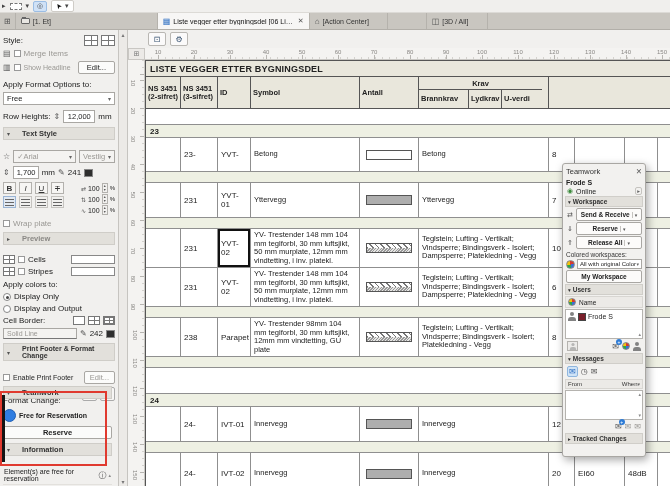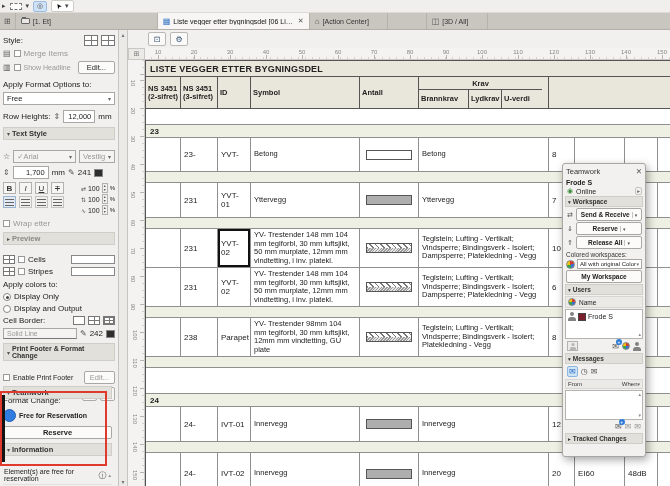--- a/index.html
+++ b/index.html
@@ -20,21 +20,21 @@
 .tab{display:flex;align-items:center;gap:3px;padding:0 5px;font-size:7px;color:#333;border-right:1px solid #b5b2ac;white-space:nowrap;overflow:hidden}
 .tab.active{background:#f7f6f5;color:#111}
 .tabico{font-size:8px;color:#555}
 .tabico.blue{color:#2e6fc2}
 .folder{width:9px;height:6px;border:1px solid #666;border-radius:1px;position:relative;background:#e8e6e2}
 .folder::before{content:"";position:absolute;left:0;top:-2px;width:4px;height:2px;background:#666}
 .tclose{font-size:7px;color:#555;margin-left:2px}
 
 #leftpanel{left:0;top:30px;width:119px;height:456px;background:#f1f0ee;border-right:1px solid #c6c4c0;padding:2px 3px;font-size:8px;overflow:hidden}
 .prow{display:flex;align-items:center;gap:3px;margin:3px 0}
-.sec{background:#e2e0db;border:1px solid #cfcdc8;padding:1px 3px;display:flex;gap:2px;align-items:center;font-weight:bold;font-size:7.5px;margin:4px 0 10px 0;color:#333}
+.sec{background:#e2e0db;border:1px solid #cfcdc8;padding:1px 3px;display:flex;gap:12px;align-items:center;font-weight:bold;font-size:7.5px;margin:4px 0 10px 0;color:#333}
 .sec .chev{font-size:6px;color:#555;font-weight:normal}
 .cb{width:7px;height:7px;border:1px solid #999;background:#fff;flex:none}
 .btn{border:1px solid #a9a7a3;background:#fbfbfa;border-radius:2px;padding:1px 8px;text-align:center;font-size:7.5px}
 .btn.dis{color:#9a9894}
 .inp{border:1px solid #a9a7a3;background:#fff;padding:1px 3px;font-size:7.5px}
 .dd{border:1px solid #a9a7a3;background:#fff;display:flex;justify-content:space-between;align-items:center;padding:1px 3px;font-size:7.5px;gap:2px}
 .dd .dda{font-size:6px;color:#666}
 .dd.dis{color:#9a9894;background:#f4f3f1}
 .radio{width:8px;height:8px;border:1px solid #888;border-radius:50%;background:#fff;flex:none;position:relative}
 .radio.on::after{content:"";position:absolute;left:2px;top:2px;width:3px;height:3px;background:#444;border-radius:50%}
@@ -186,41 +186,41 @@
     <div class="prow" style="margin-top:6px">
       <span>Apply Format Options to:</span>
     </div>
     <div class="dd">
       <span>Free</span>
       <span class="dda">▾</span>
     </div>
     <div class="prow" style="margin-top:5px">
       <span>Row Heights:</span>
       <span class="pico">⇕</span>
-      <span class="inp" style="width:32px;text-align:right">12,000</span>
+      <span class="inp" style="width:32px;text-align:center">12,000</span>
       <span>mm</span>
     </div>
     <div class="sec">
       <span class="chev">▾</span>
       <span>Text Style</span>
     </div>
     <div class="prow">
       <span class="pico">☆</span>
       <span class="dd dis" style="flex:1;min-width:0">
         <span style="overflow:hidden">✓Arial</span>
         <span class="dda">▾</span>
       </span>
       <span class="dd dis" style="width:36px">
         <span style="overflow:hidden">Vestlig</span>
         <span class="dda">▾</span>
       </span>
     </div>
     <div class="prow">
       <span class="pico">⇕</span>
-      <span class="inp" style="width:36px;text-align:right">1,700</span>
+      <span class="inp" style="width:26px;text-align:right">1,700</span>
       <span>mm</span>
       <span class="pico">✎</span>
       <span>241</span>
       <span class="swatch dark"></span>
     </div>
     <div class="prow" style="align-items:flex-start">
       <div>
         <div class="prow" style="margin:0 0 2px 0">
           <span class="pbtn b">B</span>
           <span class="pbtn i">I</span>
@@ -268,21 +268,21 @@
           <span class="spin">
               <span>▴</span>
               <span>▾</span>
             </span>
           <span style="font-size:6px">%</span>
         </div>
       </div>
     </div>
     <div class="prow">
       <span class="cb"></span>
-      <span style="color:#9a9894">Wrap etter</span>
+      <span style="color:#9a9894">Wrap plate</span>
     </div>
     <div class="sec" style="color:#8a8885">
       <span class="chev">▸</span>
       <span>Preview</span>
     </div>
     <div class="prow">
       <span class="gicon lines"></span>
       <span class="cb"></span>
       <span>Cells</span>
       <span class="grow"></span>

